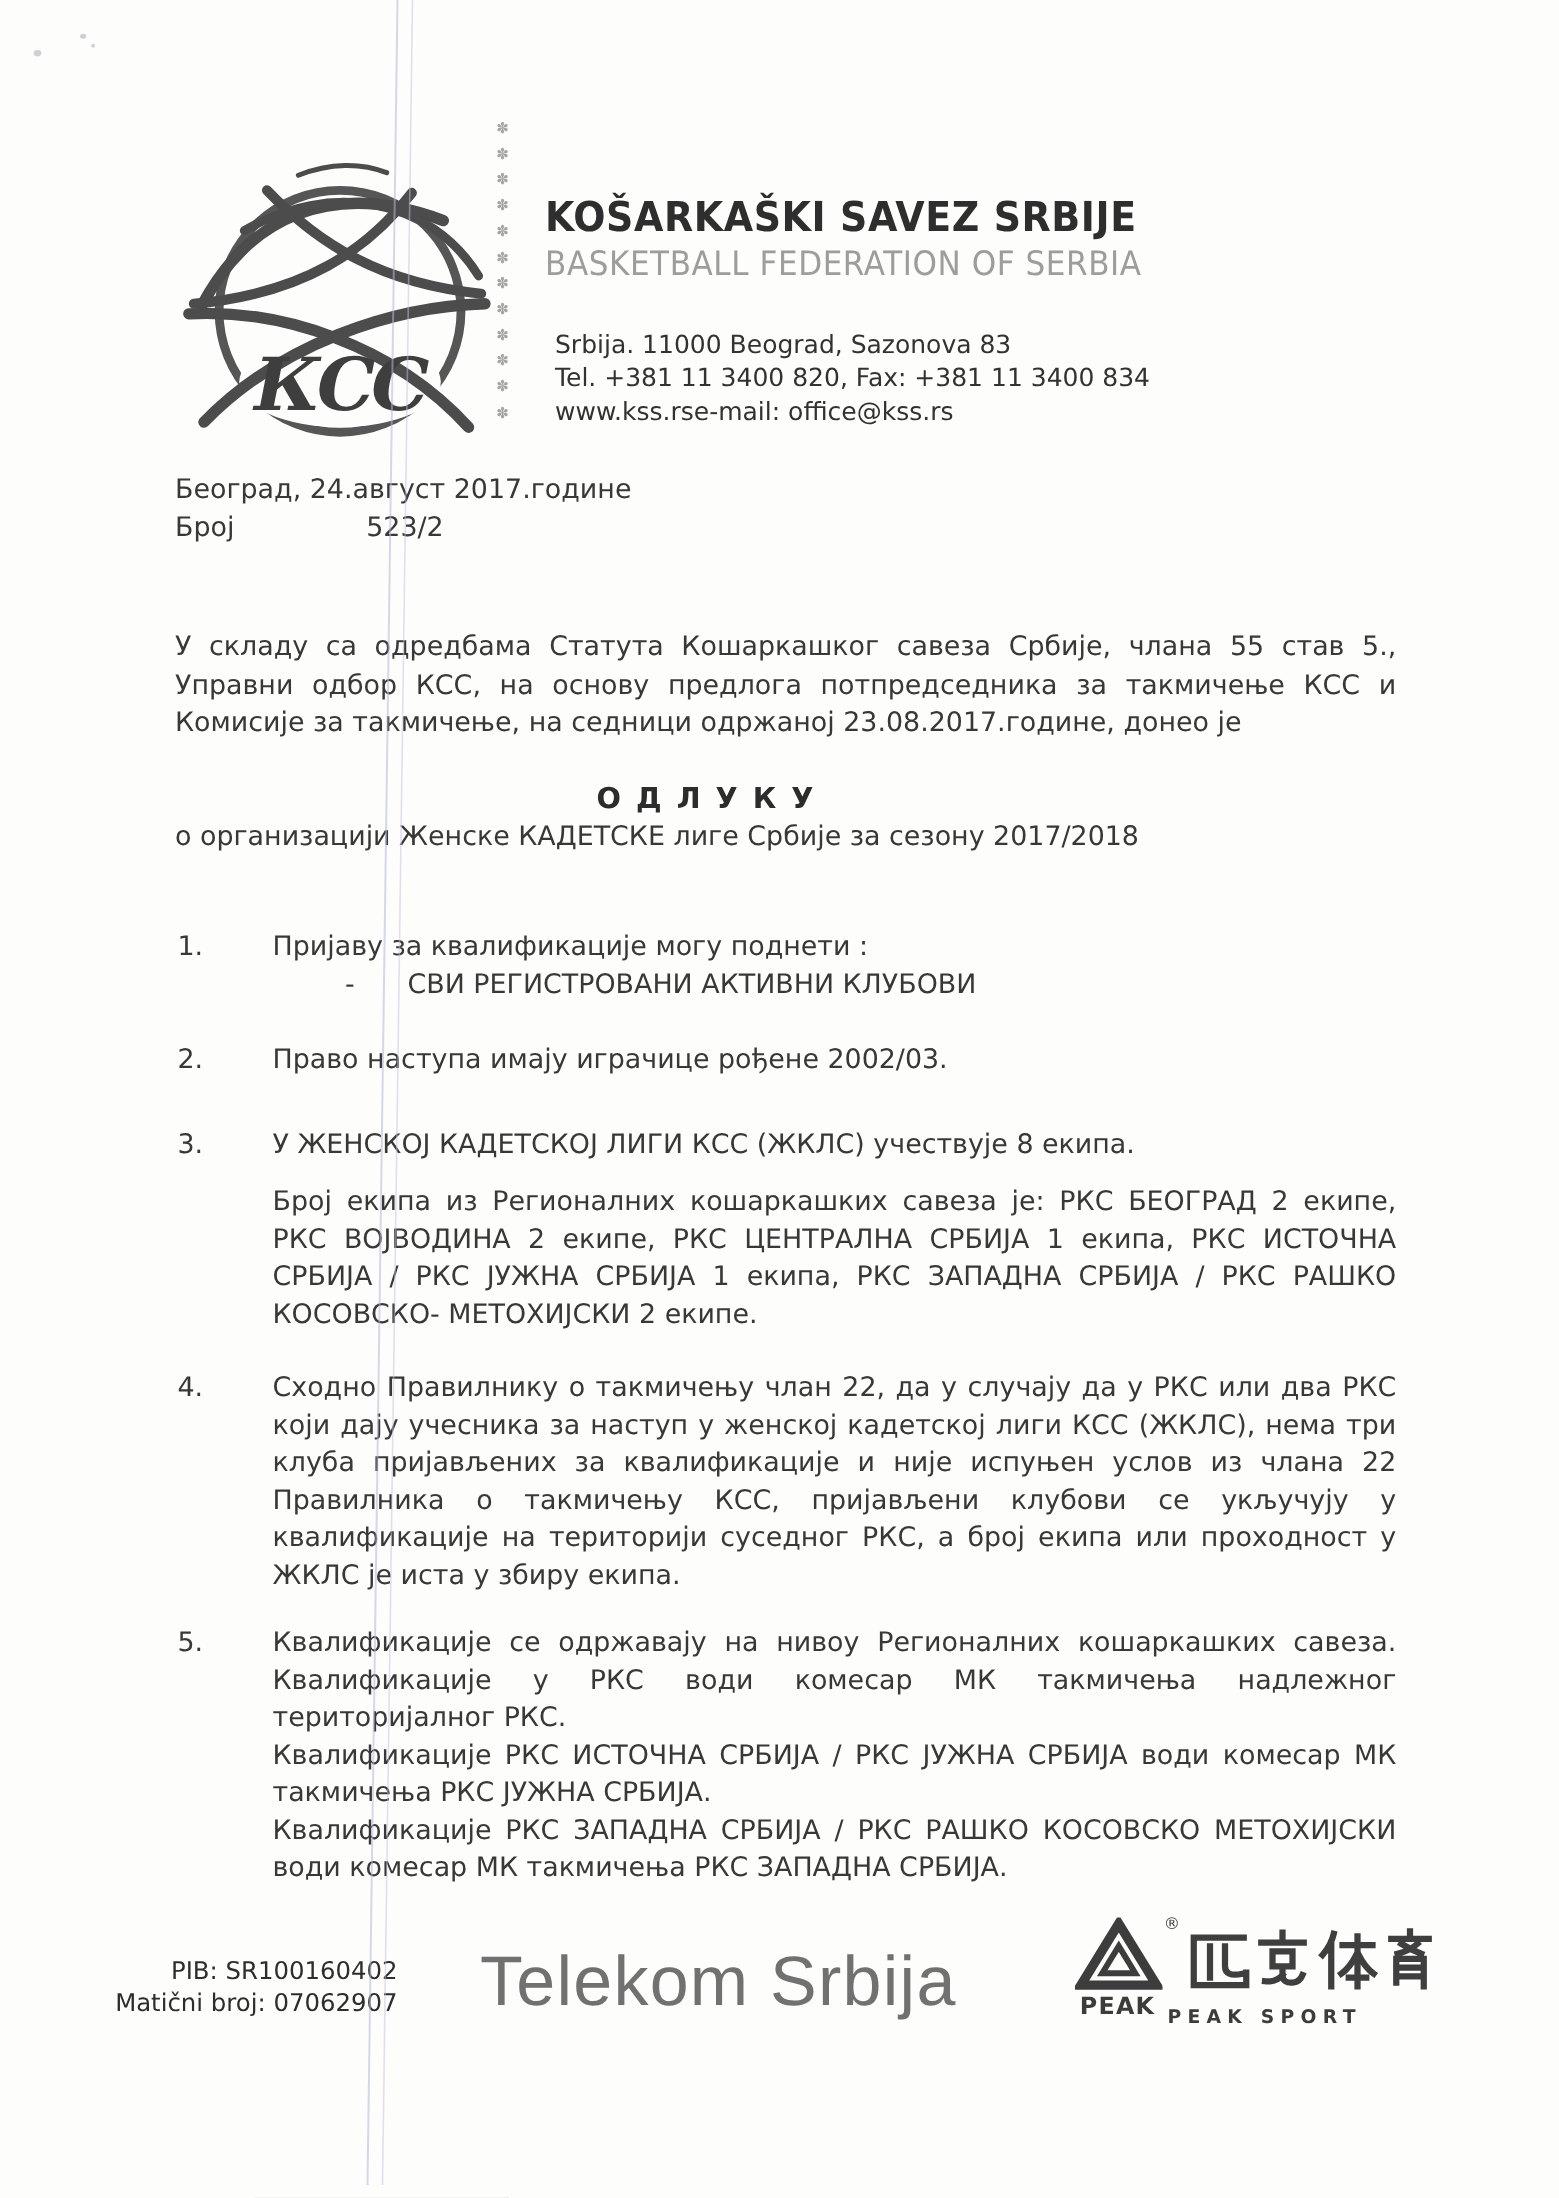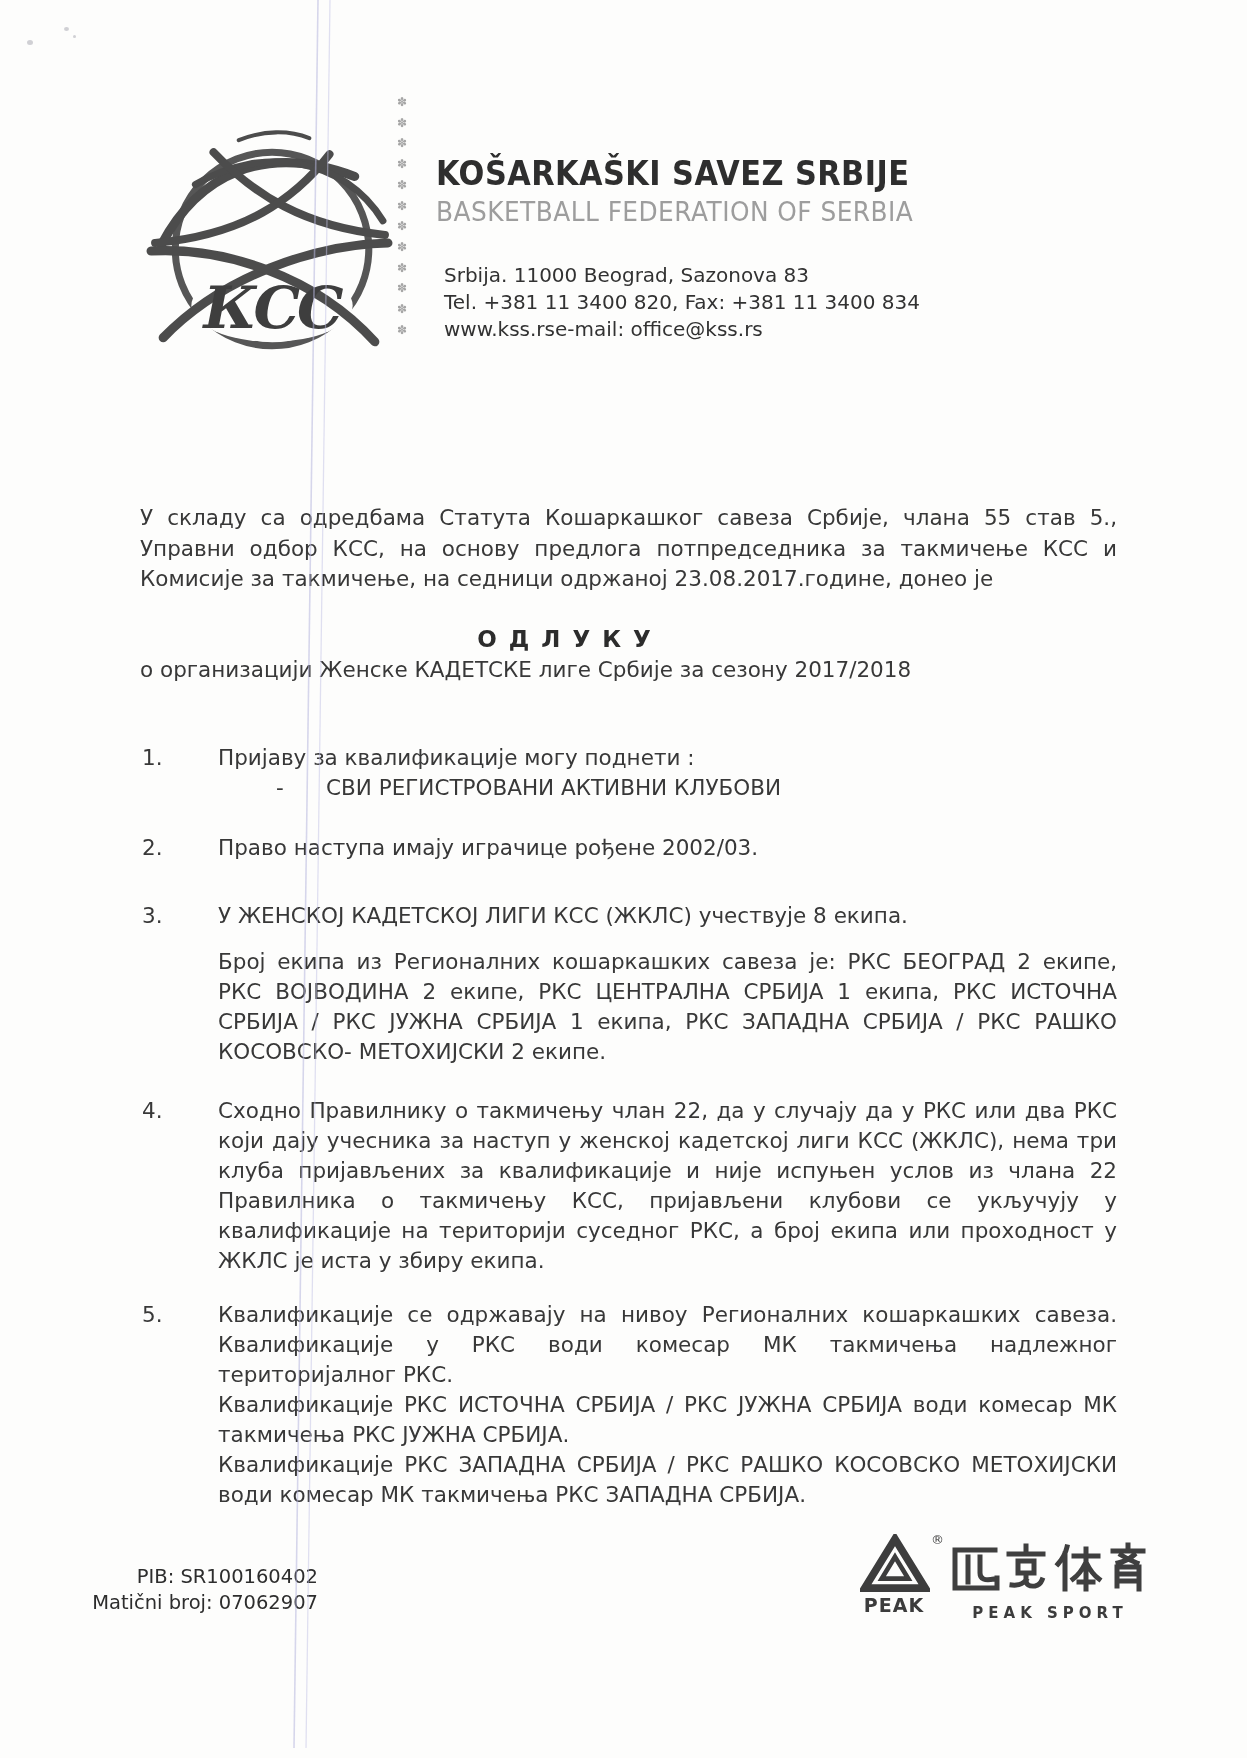--- a/index.html
+++ b/index.html
@@ -69,21 +69,21 @@
   }
   .peak{position:absolute;left:838px;top:1532px;width:312px;height:104px;}
   .peak-triangle{position:absolute;left:22px;top:2px;}
   .peak-reg{position:absolute;left:93px;top:0;font-size:13px;color:#3f3f3f;}
   .peak-word{
     position:absolute;left:0;top:62px;width:112px;text-align:center;
     font-size:19px;font-weight:bold;letter-spacing:1px;color:#3c3c3c;
   }
   .peak-cn{position:absolute;left:112px;top:10px;}
   .peak-en{
-    position:absolute;left:112px;top:72px;width:200px;text-align:center;
+    position:absolute;left:96px;top:72px;width:200px;
     font-size:15px;font-weight:bold;letter-spacing:5px;color:#3c3c3c;white-space:nowrap;
   }
 </style>
 </head>
 <body>
 
 <div class="page">
 
   <div class="speck" style="left:27px;top:40px;width:6px;height:5px;"></div>
   <div class="speck" style="left:64px;top:27px;width:5px;height:4px;"></div>
@@ -125,20 +125,27 @@
     <div class="org-addr">
       <div>Srbija. 11000 Beograd, Sazonova 83</div>
       <div>Tel. +381 11 3400 820, Fax: +381 11 3400 834</div>
       <div class="webline">
         <span>www.kss.rs</span>
         <span>e-mail: office@kss.rs</span>
       </div>
     </div>
   </div>
 
+  <div class="meta">
+    <div>Београд, 24.август 2017.године</div>
+    <div class="num-row">
+      <span class="num-label">Број</span>
+      <span>523/2</span>
+    </div>
+  </div>
 
   <div class="intro">У складу са одредбама Статута Кошаркашког савеза Србије, члана 55 став 5., Управни одбор КСС, на основу предлога потпредседника за такмичење КСС и Комисије за такмичење, на седници одржаној 23.08.2017.године, донео је</div>
 
   <div class="decision-title">О Д Л У К У</div>
   <div class="decision-subtitle">о организацији Женске КАДЕТСКЕ лиге Србије за сезону 2017/2018</div>
 
   <div class="item" style="top:743px;">
     <span class="num">1.</span>
     <div class="body">
       <div>Пријаву за квалификације могу поднети :</div>
@@ -172,20 +179,21 @@
       <p>Квалификације РКС ИСТОЧНА СРБИЈА / РКС ЈУЖНА СРБИЈА води комесар МК такмичења РКС ЈУЖНА СРБИЈА.</p>
       <p>Квалификације РКС ЗАПАДНА СРБИЈА / РКС РАШКО КОСОВСКО МЕТОХИЈСКИ води комесар МК такмичења РКС ЗАПАДНА СРБИЈА.</p>
     </div>
   </div>
 
   <div class="pib-block">
     <div>PIB: SR100160402</div>
     <div>Matični broj: 07062907</div>
   </div>
 
+  <div class="telekom">Telekom Srbija</div>
 
   <div class="peak">
     <svg class="peak-triangle" viewBox="0 0 74 62" width="70" height="59">
       <path d="M37 5 L69 57 H5 Z" fill="none" stroke="#3d3d3d" stroke-width="8" stroke-linejoin="miter"></path>
       <path d="M37 24 L51 47 H23 Z" fill="none" stroke="#3d3d3d" stroke-width="5"></path>
     </svg>
     <span class="peak-reg">®</span>
     <div class="peak-word">PEAK</div>
     <svg class="peak-cn" viewBox="0 0 200 52" width="200" height="52" role="img" aria-label="匹克体育">
       <g fill="none" stroke="#3f3f3f" stroke-width="5" stroke-linecap="square">

